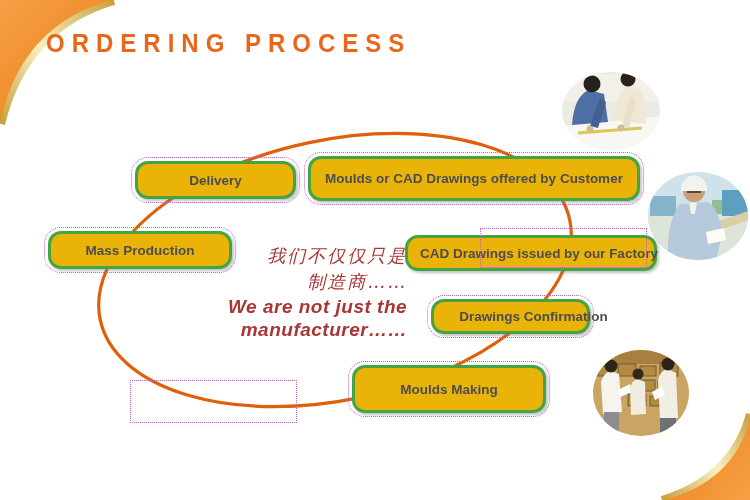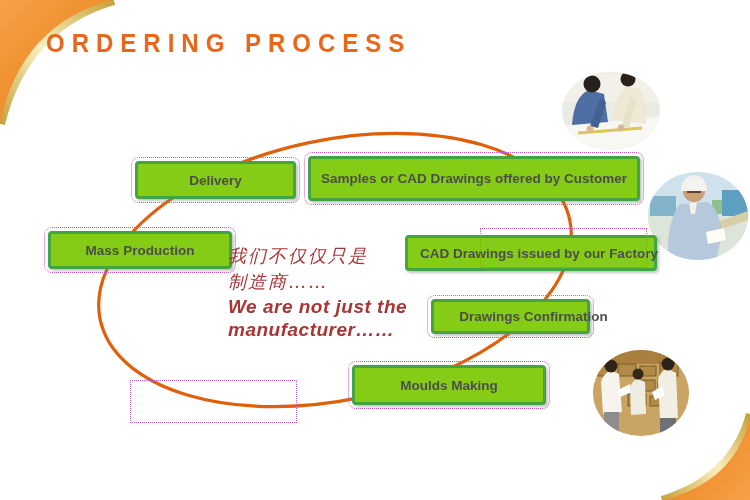--- a/index.html
+++ b/index.html
@@ -1,31 +1,31 @@
 <!DOCTYPE html>
 <html><head>
 <meta charset="utf-8">
 <style>
   html,body { margin:0; padding:0; background:#888; }
   .stage {
     position:relative; width:750px; height:500px; background:#ffffff;
-    overflow:hidden; font-family:"Liberation Sans", sans-serif;
+    overflow:hidden; font-family:"Liberation Sans", sans-serif;text-align:right;
   }
   .bg-svg { position:absolute; left:0; top:0; z-index:1; }
 
   .page-title {
     position:absolute; left:46px; top:30px; z-index:4;
     font-size:24px; font-weight:bold; letter-spacing:7px;
     color:#e8671a; white-space:nowrap;
     transform:scaleY(1.05);
   }
 
   .process-box {
-    position:absolute; z-index:3; background:#84cc16;
-    border:3px solid #44a342; border-radius:4px;
+    position:absolute; z-index:3; background:#eab308;
+    border:3px solid #44a342; border-radius:13px;
     display:flex; align-items:center; justify-content:center;
     font-weight:bold; color:#4d4d4d; font-size:13.5px;
     white-space:nowrap; box-sizing:border-box;
     box-shadow:2px 2px 3px rgba(120,120,120,.45);
   }
   .outlined { outline:1px dotted #c45fc4; outline-offset:3px; }
   .sel-rect {
     position:absolute; z-index:5; border:1px dotted #c45fc4;
     background:transparent; box-sizing:border-box; pointer-events:none;
   }
@@ -139,28 +139,28 @@
       <circle cx="638" cy="374" r="5.5" fill="#33271a"></circle>
       <path d="M658,380 Q660,370 668,369 L676,373 L678,418 L660,419 Z" fill="#f1eee4"></path>
       <circle cx="668" cy="364" r="6.5" fill="#2c2217"></circle>
       <path d="M652,392 L662,386 L665,395 L655,400 Z" fill="#ffffff"></path>
       <rect x="660" y="418" width="16" height="20" fill="#6f6f76"></rect>
     </g>
   </svg>
 
   <div class="page-title">ORDERING PROCESS</div>
 
-  <div class="process-box outlined" style="left:308px; top:156px; width:332px; height:45px;">Samples or CAD Drawings offered by Customer</div>
+  <div class="process-box outlined" style="left:308px; top:156px; width:332px; height:45px;">Moulds or CAD Drawings offered by Customer</div>
 
   <div class="process-box" style="left:405px; top:235px; width:252px; height:36px;padding-left:16px;">CAD Drawings issued by our Factory</div>
   <div class="sel-rect" style="left:480px; top:228px; width:167px; height:40px;"></div>
 
   <div class="process-box outlined" style="left:431px; top:299px; width:159px; height:35px;padding-left:46px;">Drawings Confirmation</div>
 
-  <div class="process-box outlined" style="left:352px; top:365px; width:194px; height:40px;">Moulds Making</div>
+  <div class="process-box outlined" style="left:352px; top:365px; width:194px; height:48px;">Moulds Making</div>
 
   <div class="sel-rect" style="left:130px; top:380px; width:167px; height:43px;"></div>
 
   <div class="process-box outlined" style="left:48px; top:231px; width:184px; height:38px;">Mass Production</div>
 
   <div class="process-box outlined" style="left:135px; top:161px; width:161px; height:38px;">Delivery</div>
 
   <div class="slogan">
     <div class="zh">我们不仅仅只是</div>
     <div class="zh">制造商……</div>

